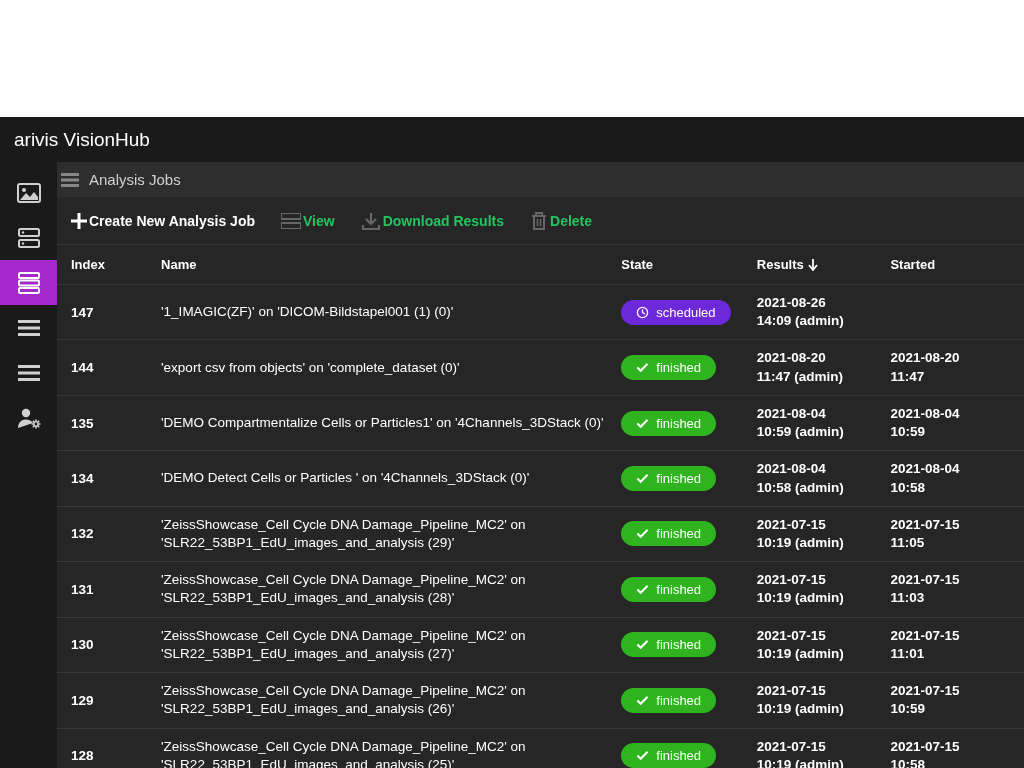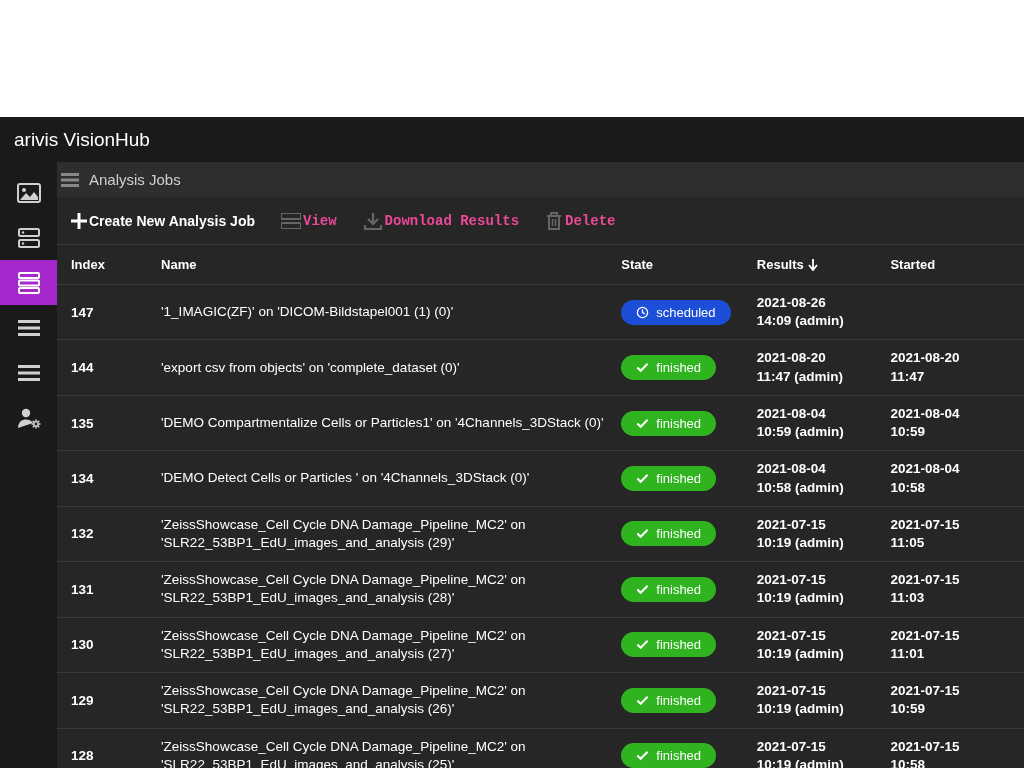--- a/index.html
+++ b/index.html
@@ -85,21 +85,21 @@
   }
   .tb-btn {
     display: flex;
     align-items: center;
     gap: 2px;
     font-size: 14px;
     font-weight: 700;
     cursor: pointer;
   }
   .tb-primary { color: #fff; }
-  .tb-disabled { color: #ec4899; font-weight: 700; font-family: Liberation Mono, monospace; }
+  .tb-disabled { color: #22c55e; font-weight: 700; }
   .table-head {
     display: flex;
     padding: 12px 0 12px 14px;
     font-size: 13px;
     font-weight: 700;
     color: #fff;
     border-bottom: 1px solid #3a3a3a;
     background: #262626;
   }
   .col-index   { width: 93px; }
@@ -123,21 +123,21 @@
   .pill {
     display: inline-flex;
     align-items: center;
     gap: 7px;
     border-radius: 16px;
     padding: 5px 15px;
     font-size: 13px;
     font-weight: 400;
     color: #fff;
   }
-  .pill-scheduled { background: #1d4ed8; }
+  .pill-scheduled { background: #6d28d9; }
   .pill-finished  { background: #2fb41f; }
   .icon { display: inline-flex; }
   svg { display: block; }
 </style>
 </head>
 <body>
 
 <div class="app">
 
   <div class="brand-bar">

